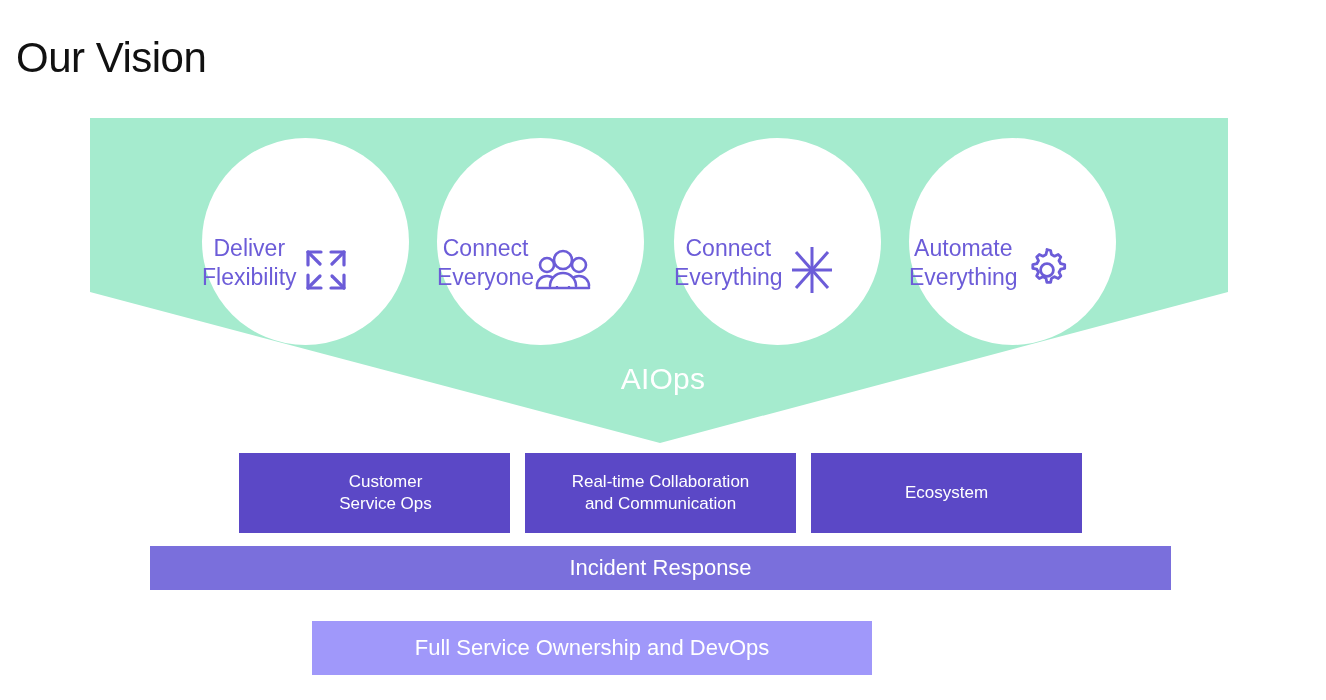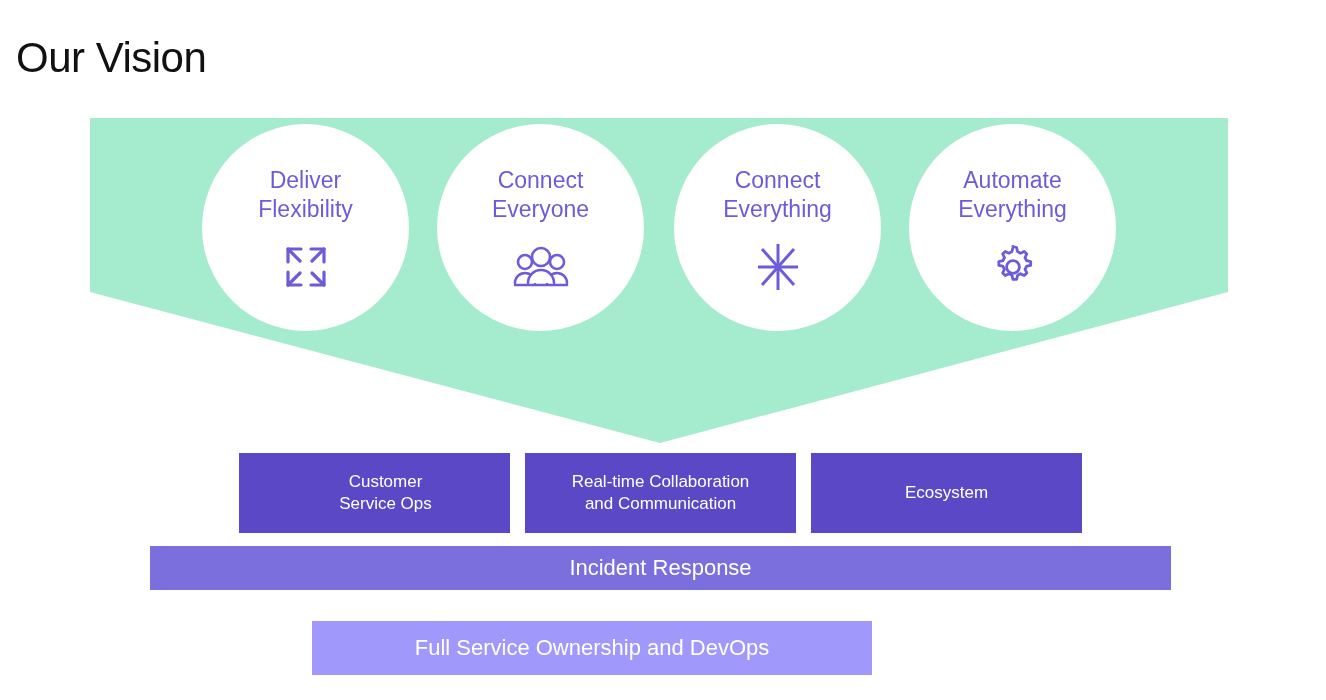--- a/index.html
+++ b/index.html
@@ -55,23 +55,23 @@
     letter-spacing: 0.2px;
   }
 
   
   .pillar {
     position: absolute;
     width: 207px;
     height: 207px;
     border-radius: 50%;
     background: #ffffff;
-    top: 124px;
+    top: 138px;
     display: flex;
-    flex-direction: column;
+    flex-direction: row;
     align-items: center;
     justify-content: flex-start;
     padding-top: 42px;
     box-sizing: border-box;
   }
   .pillar-label {
     font-size: 23px;
     line-height: 29px;
     color: #6C5CD8;
     text-align: center;
@@ -137,20 +137,21 @@
 </style>
 </head>
 <body>
 
 <div id="page-title">Our Vision</div>
 
 <div id="funnel-region">
   <svg id="funnel-svg" width="1326" height="460" viewBox="0 0 1326 460">
     <polygon points="90,118 1228,118 1228,292 660,443 90,292" fill="#A5EBCE"></polygon>
   </svg>
+  <div id="funnel-label">AIOps</div>
 </div>
 
 <div class="pillar" id="pillar-0">
   <div class="pillar-label">Deliver
 Flexibility</div>
   <div class="pillar-icon">
     <svg width="46" height="46" viewBox="0 0 46 46" fill="none" stroke="#6C5CD8" stroke-width="3.2" stroke-linecap="round" stroke-linejoin="round">
 
       <path d="M18 5 L5 5 L5 18"></path>
       <line x1="5" y1="5" x2="17" y2="17"></line>

